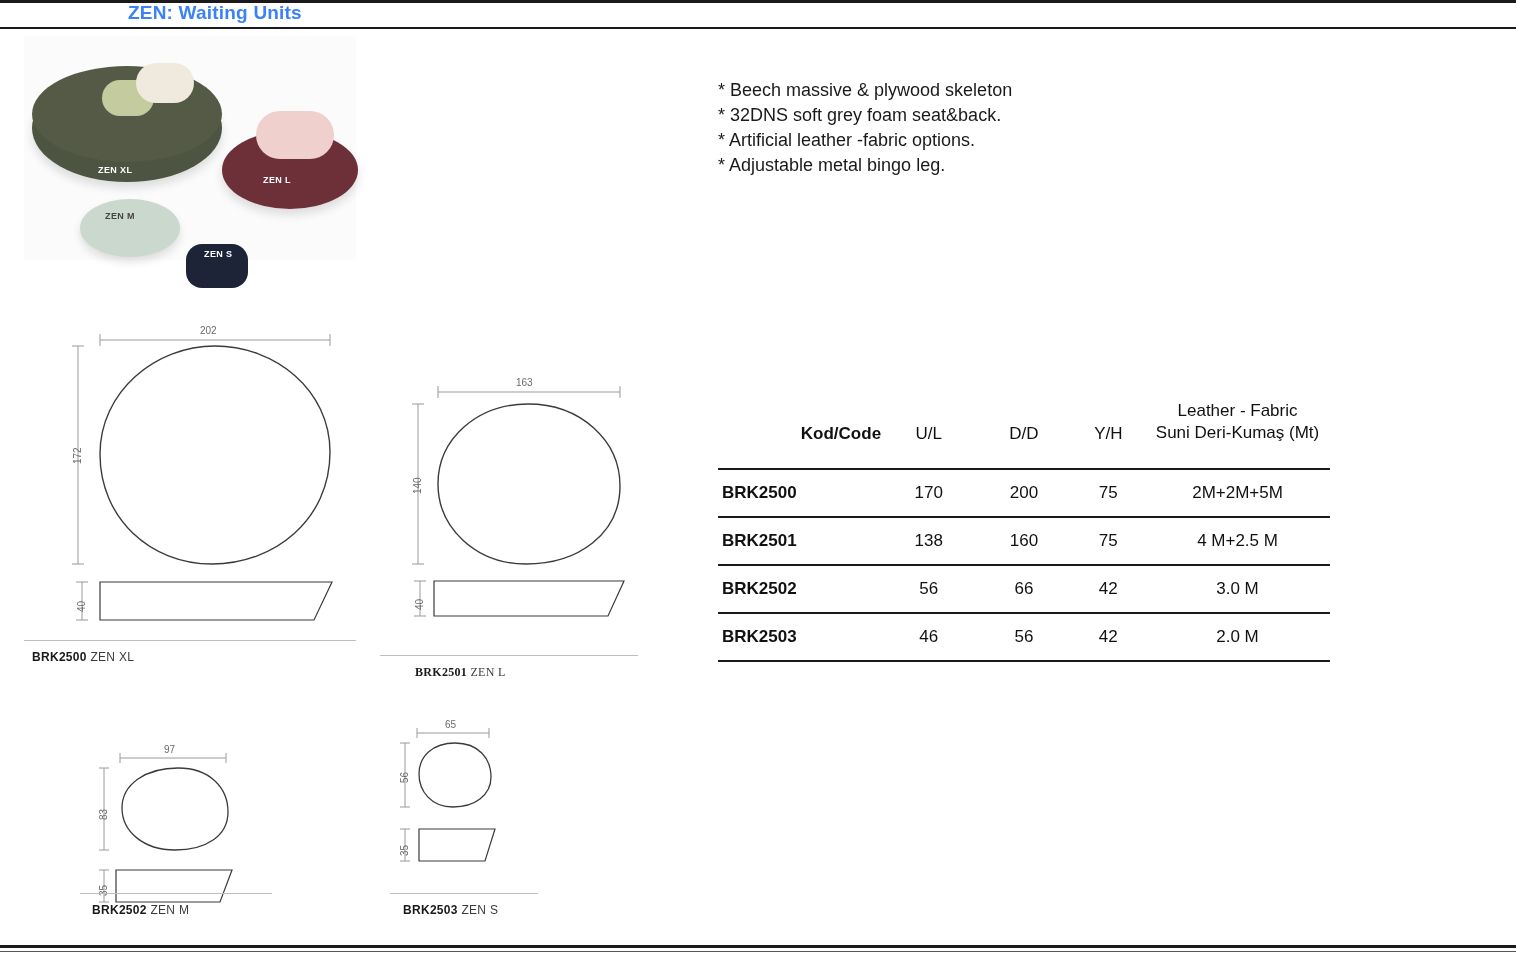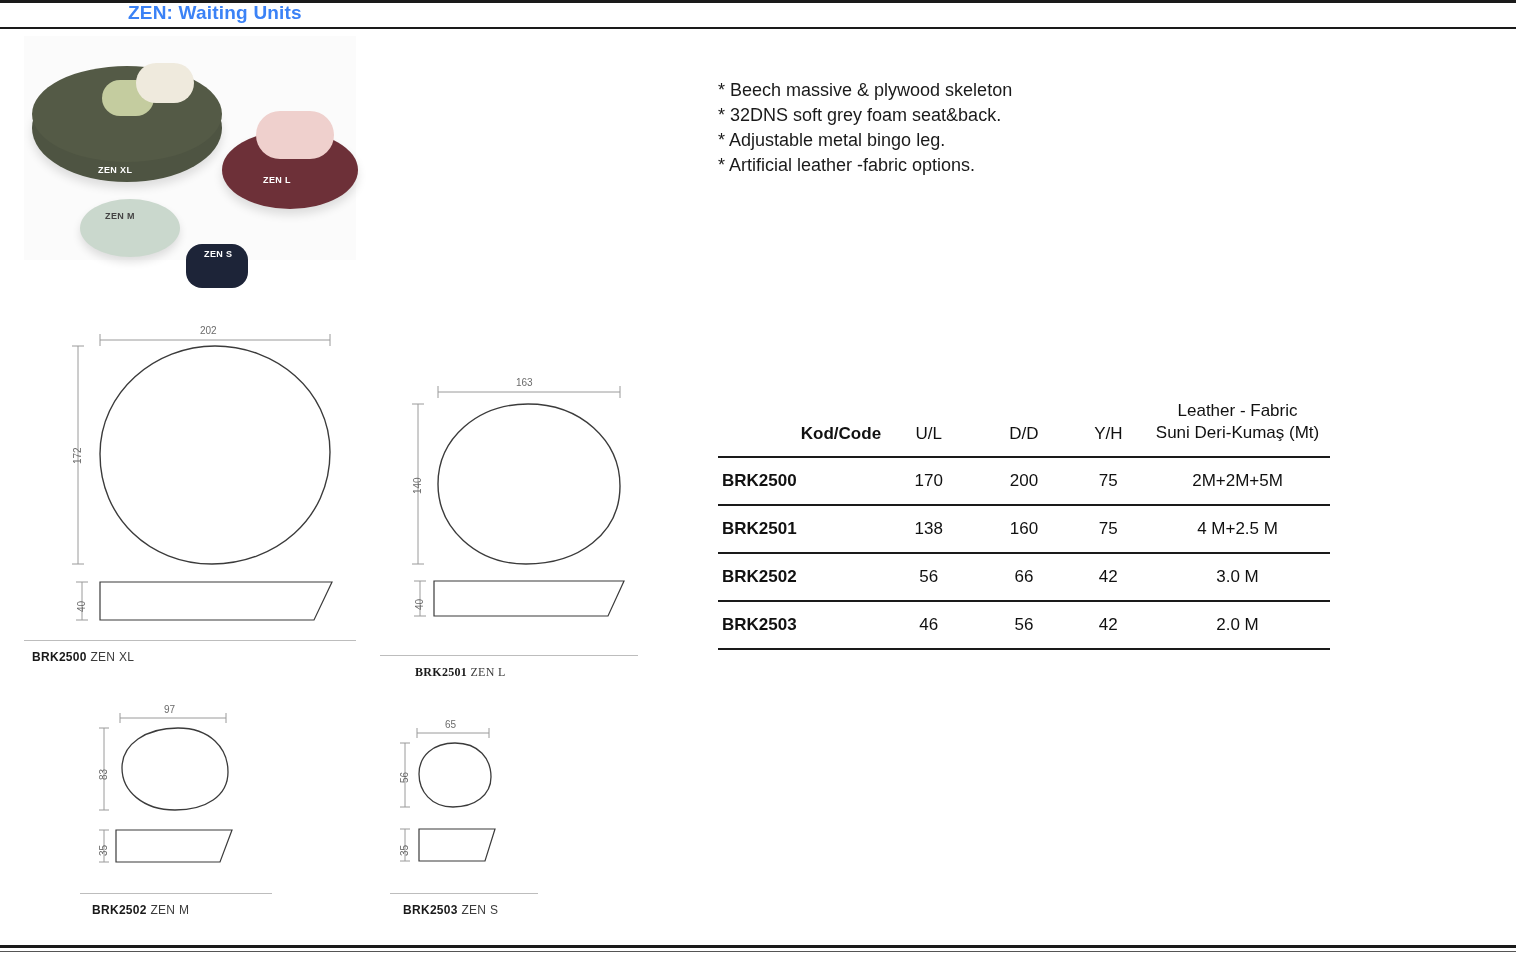--- a/index.html
+++ b/index.html
@@ -147,21 +147,21 @@
   }
   .tbl th, .tbl td {
     font-size: 17px;
     color: #111;
     padding: 0;
     text-align: center;
     vertical-align: middle;
   }
   .tbl thead th {
     font-weight: bold;
-    padding-bottom: 12px;
+    padding-bottom: 24px;
     height: 54px;
     vertical-align: bottom;
   }
   .tbl thead th.hdr-code { text-align: right; padding-left: 4px; }
   .tbl thead th.hdr-lf { font-weight: normal; line-height: 22px; }
   .tbl thead th.hdr-unit { font-weight: normal; }
   .tbl tbody td {
     height: 46px;
     border-top: 2px solid #1a1a1a;
   }
@@ -231,22 +231,22 @@
   <div class="pouf p-m"></div>
   <div class="pouf-label" style="left:81px; top:175px; color:#444;">ZEN M</div>
 
   <div class="pouf p-s"></div>
   <div class="pouf-label" style="left:180px; top:213px;">ZEN S</div>
 </div>
 
 <div class="specs">
   <div>* Beech massive &amp; plywood skeleton</div>
   <div>* 32DNS soft grey foam seat&amp;back.</div>
+  <div>* Artificial leather -fabric options.</div>
   <div>* Adjustable metal bingo leg.</div>
-  <div>* Artificial leather -fabric options.</div>
 </div>
 
 <table class="tbl">
   <thead>
     <tr>
       <th class="hdr-code col-code">Kod/Code</th>
       <th class="hdr-unit col-ul">U/L</th>
       <th class="hdr-unit col-dd">D/D</th>
       <th class="hdr-unit col-yh">Y/H</th>
       <th class="hdr-lf col-lf">
@@ -333,21 +333,21 @@
   <div class="dim-text" style="left:116px; top:1px;">163</div>
   <div class="dim-text vert" style="left:12px; top:118px;">140</div>
   <div class="dim-text vert" style="left:14px; top:234px;">40</div>
 </div>
 <div class="caption" style="left:415px; top:665px;font-family:Liberation Serif, serif;">
   <b>BRK2501</b> 
   <span>ZEN L</span>
 </div>
 <div class="cap-rule" style="left:380px; top:655px; width:258px;"></div>
 
-<div class="draw" style="left:80px; top:680px; width:200px; height:190px;">
+<div class="draw" style="left:80px; top:720px; width:200px; height:190px;">
   <svg width="200" height="190" viewBox="0 0 200 190">
     <line x1="40" y1="14" x2="146" y2="14" stroke="#9a9a9a" stroke-width="1"></line>
     <line x1="40" y1="9" x2="40" y2="19" stroke="#9a9a9a" stroke-width="1"></line>
     <line x1="146" y1="9" x2="146" y2="19" stroke="#9a9a9a" stroke-width="1"></line>
     <line x1="24" y1="24" x2="24" y2="106" stroke="#9a9a9a" stroke-width="1"></line>
     <line x1="19" y1="24" x2="29" y2="24" stroke="#9a9a9a" stroke-width="1"></line>
     <line x1="19" y1="106" x2="29" y2="106" stroke="#9a9a9a" stroke-width="1"></line>
     <path d="M 98 24 C 130 24 148 44 148 68 C 148 92 126 106 95 106 C 63 106 42 87 42 64 C 42 40 66 24 98 24 Z" fill="#ffffff" stroke="#3b3b3b" stroke-width="1.3"></path>
     <path d="M 36 126 L 152 126 L 140 158 L 36 158 Z" fill="#ffffff" stroke="#3b3b3b" stroke-width="1.2"></path>
     <line x1="24" y1="126" x2="24" y2="158" stroke="#9a9a9a" stroke-width="1"></line>

